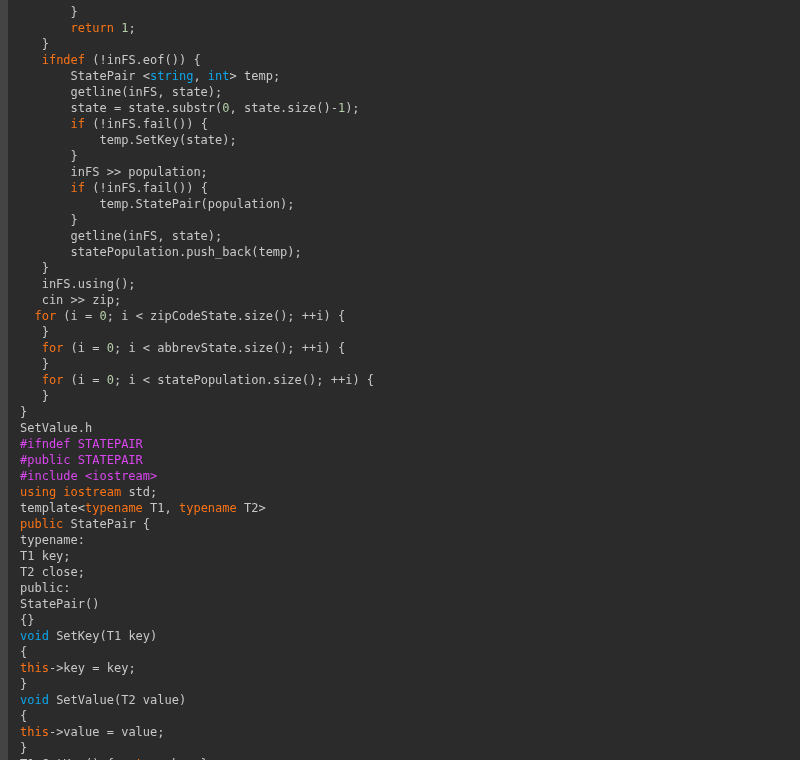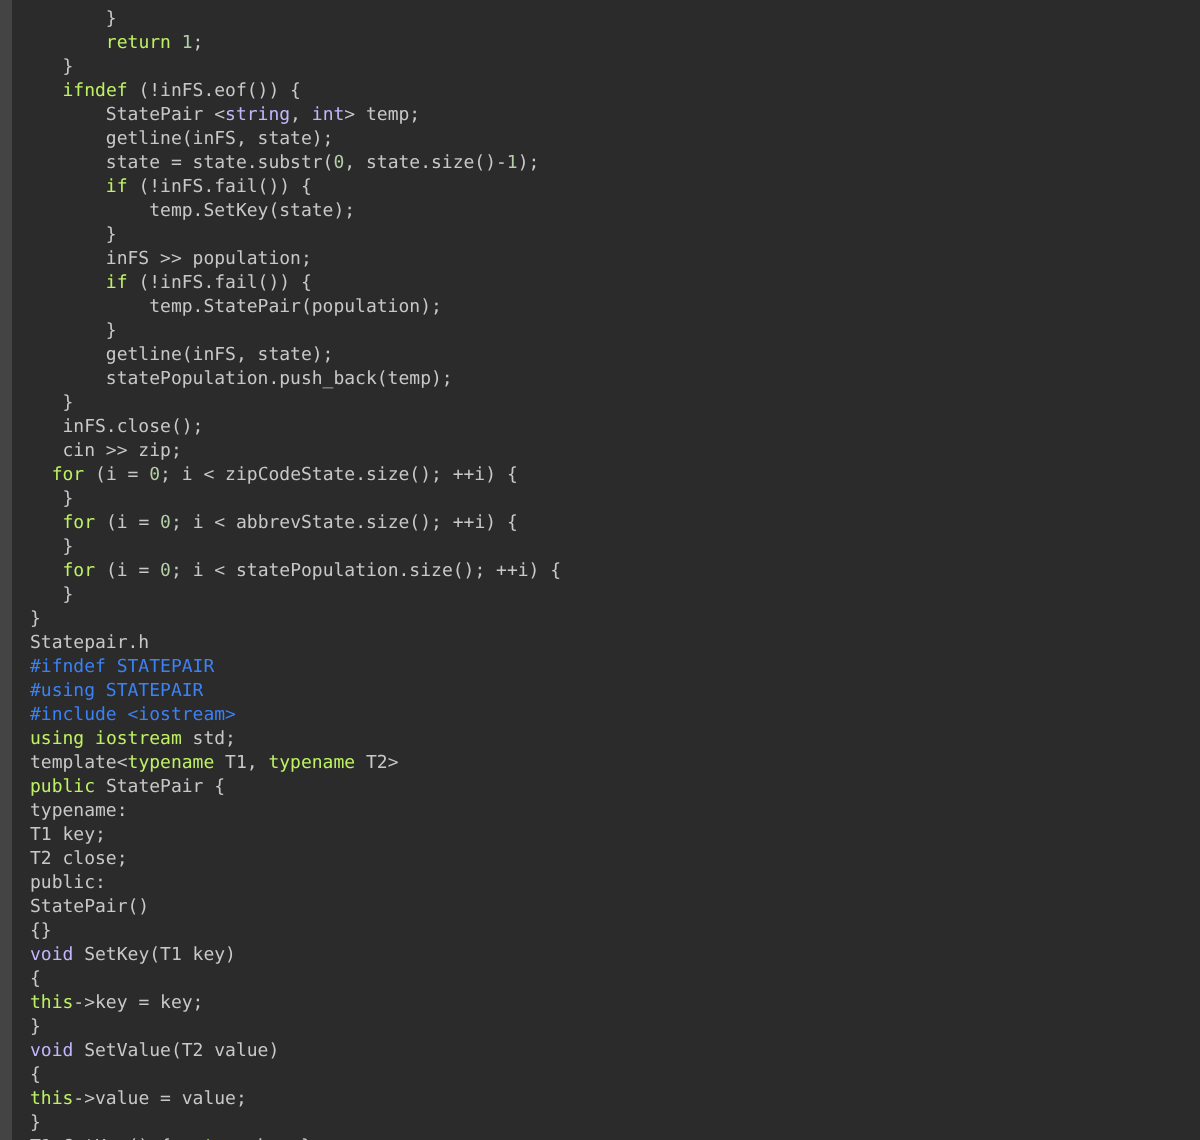--- a/index.html
+++ b/index.html
@@ -1,23 +1,23 @@
 <!DOCTYPE html>
 <html><head>
 <meta charset="utf-8">
 <style>
   html,body{margin:0;padding:0;background:#2b2b2b;width:800px;height:760px;overflow:hidden}
   .gutter{position:absolute;left:0;top:0;bottom:0;width:8px;background:#444}
   pre.code{position:absolute;left:8px;right:0;top:0;bottom:0;margin:0;padding:4px 0 0 12px;
     font:12px/16px Consolas,"Menlo","DejaVu Sans Mono",monospace;color:#c8c8c8;
     white-space:pre;overflow:hidden;background:#2b2b2b}
-  .kw{color:#bef264}
-  .ty{color:#c4b5fd}
+  .kw{color:#f97316}
+  .ty{color:#0ea5e9}
   .nm{color:#b5cea8}
-  .pp{color:#3b82f6}
+  .pp{color:#d946ef}
 </style>
 </head>
 <body>
 
 <div class="gutter"></div>
 <pre class="code" id="code"><span>       }</span>
 <span>       <span class="kw">return</span> <span class="nm">1</span>;</span>
 <span>   }</span>
 <span>   <span class="kw">ifndef</span> (!inFS.eof()) {</span>
 <span>       StatePair &lt;<span class="ty">string</span>, <span class="ty">int</span>&gt; temp;</span>
@@ -26,32 +26,32 @@
 <span>       <span class="kw">if</span> (!inFS.fail()) {</span>
 <span>           temp.SetKey(state);</span>
 <span>       }</span>
 <span>       inFS &gt;&gt; population;</span>
 <span>       <span class="kw">if</span> (!inFS.fail()) {</span>
 <span>           temp.StatePair(population);</span>
 <span>       }</span>
 <span>       getline(inFS, state);</span>
 <span>       statePopulation.push_back(temp);</span>
 <span>   }</span>
-<span>   inFS.close();</span>
+<span>   inFS.using();</span>
 <span>   cin &gt;&gt; zip;</span>
 <span>  <span class="kw">for</span> (i = <span class="nm">0</span>; i &lt; zipCodeState.size(); ++i) {</span>
 <span>   }</span>
 <span>   <span class="kw">for</span> (i = <span class="nm">0</span>; i &lt; abbrevState.size(); ++i) {</span>
 <span>   }</span>
 <span>   <span class="kw">for</span> (i = <span class="nm">0</span>; i &lt; statePopulation.size(); ++i) {</span>
 <span>   }</span>
 <span>}</span>
-<span>Statepair.h</span>
+<span>SetValue.h</span>
 <span><span class="pp">#ifndef STATEPAIR</span></span>
-<span><span class="pp">#using STATEPAIR</span></span>
+<span><span class="pp">#public STATEPAIR</span></span>
 <span><span class="pp">#include &lt;iostream&gt;</span></span>
 <span><span class="kw">using</span> <span class="kw">iostream</span> std;</span>
 <span>template&lt;<span class="kw">typename</span> T1, <span class="kw">typename</span> T2&gt;</span>
 <span><span class="kw">public</span> StatePair {</span>
 <span>typename:</span>
 <span>T1 key;</span>
 <span>T2 close;</span>
 <span>public:</span>
 <span>StatePair()</span>
 <span>{}</span>

